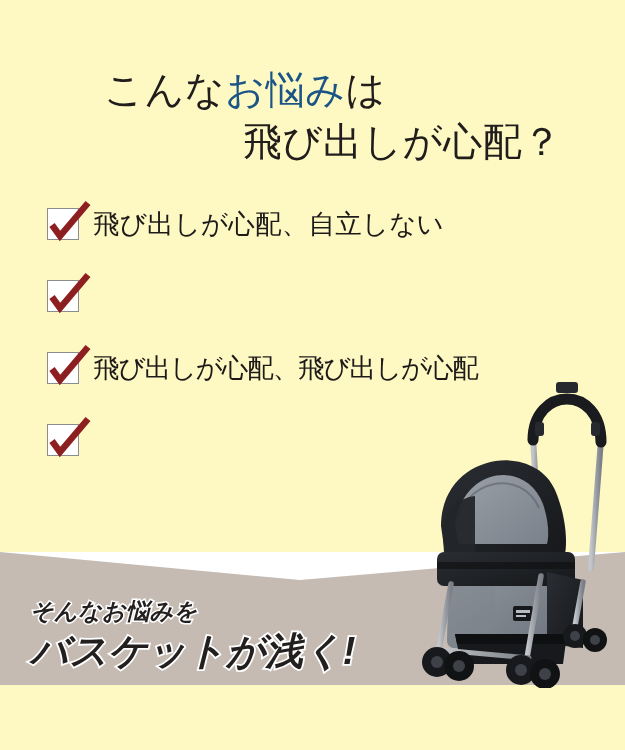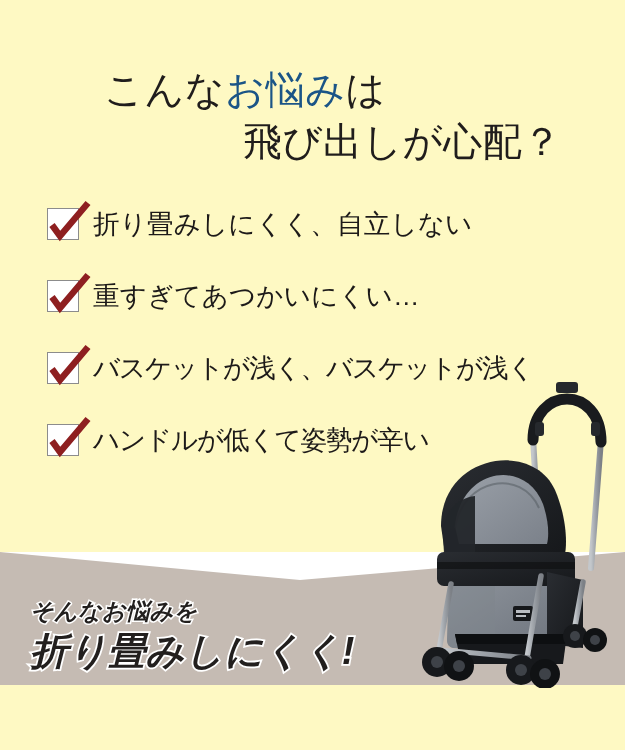--- a/index.html
+++ b/index.html
@@ -166,64 +166,62 @@
   </div>
 
   <div class="checklist">
 
     <div class="check-row">
       <span class="checkbox">
         <svg viewBox="0 0 46 44" xmlns="http://www.w3.org/2000/svg">
           <path d="M6 23 L14 34 L42 1" stroke="#8e1f20" stroke-width="6.5" fill="none" stroke-linecap="butt" stroke-linejoin="miter"></path>
         </svg>
       </span>
-      <span class="check-label">折り畳みしにくく、自立しない</span>
+      <span class="check-label">飛び出しが心配、自立しない</span>
     </div>
 
     <div class="check-row">
       <span class="checkbox">
         <svg viewBox="0 0 46 44" xmlns="http://www.w3.org/2000/svg">
           <path d="M6 23 L14 34 L42 1" stroke="#8e1f20" stroke-width="6.5" fill="none" stroke-linecap="butt" stroke-linejoin="miter"></path>
         </svg>
       </span>
-      <span class="check-label">重すぎてあつかいにくい…</span>
     </div>
 
     <div class="check-row tight">
       <span class="checkbox">
         <svg viewBox="0 0 46 44" xmlns="http://www.w3.org/2000/svg">
           <path d="M6 23 L14 34 L42 1" stroke="#8e1f20" stroke-width="6.5" fill="none" stroke-linecap="butt" stroke-linejoin="miter"></path>
         </svg>
       </span>
-      <span class="check-label">バスケットが浅く、バスケットが浅く</span>
+      <span class="check-label">飛び出しが心配、飛び出しが心配</span>
     </div>
 
     <div class="check-row tight">
       <span class="checkbox">
         <svg viewBox="0 0 46 44" xmlns="http://www.w3.org/2000/svg">
           <path d="M6 23 L14 34 L42 1" stroke="#8e1f20" stroke-width="6.5" fill="none" stroke-linecap="butt" stroke-linejoin="miter"></path>
         </svg>
       </span>
-      <span class="check-label">ハンドルが低くて姿勢が辛い</span>
     </div>
 
 
   </div>
 
   <div class="banner"></div>
 
   <div class="banner-notch">
     <svg viewBox="0 0 625 30" preserveAspectRatio="none" xmlns="http://www.w3.org/2000/svg">
       <polygon points="0,0 300,28 625,0 625,-2 0,-2" fill="#ffffff"></polygon>
     </svg>
   </div>
 
   <div class="banner-text">
     <div class="banner-small">そんなお悩みを</div>
-    <div class="banner-big">折り畳みしにくく!</div>
+    <div class="banner-big">バスケットが浅く!</div>
   </div>
 
   <div class="stroller">
     <svg viewBox="0 0 210 330" xmlns="http://www.w3.org/2000/svg">
       <defs>
         <linearGradient id="gCanopy" x1="0" y1="0" x2="1" y2="1">
           <stop offset="0" stop-color="#9aa0a8"></stop>
           <stop offset="1" stop-color="#7b818a"></stop>
         </linearGradient>
         <linearGradient id="gFabric" x1="0" y1="0" x2="1" y2="1">

